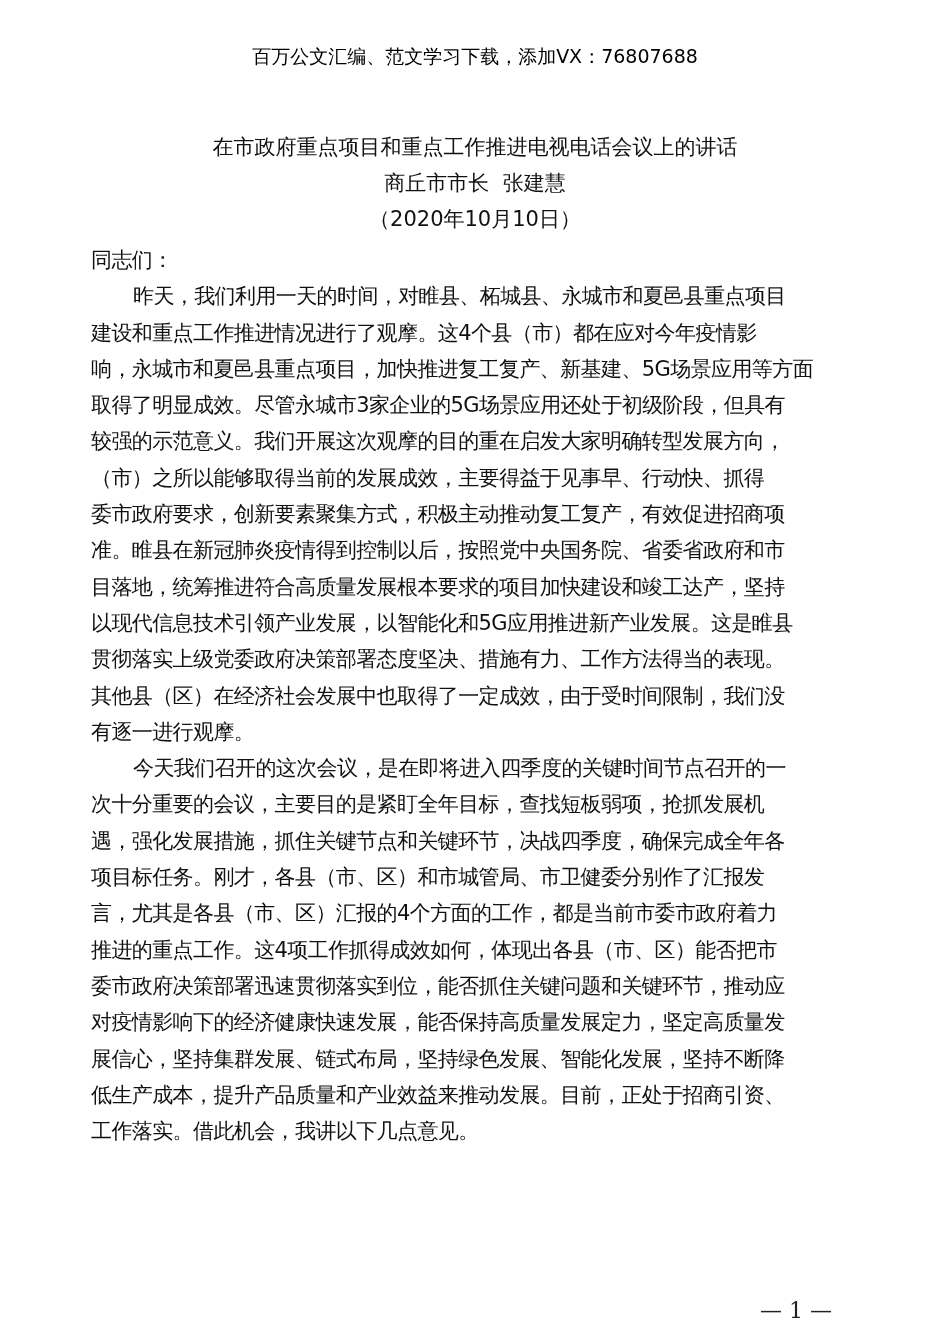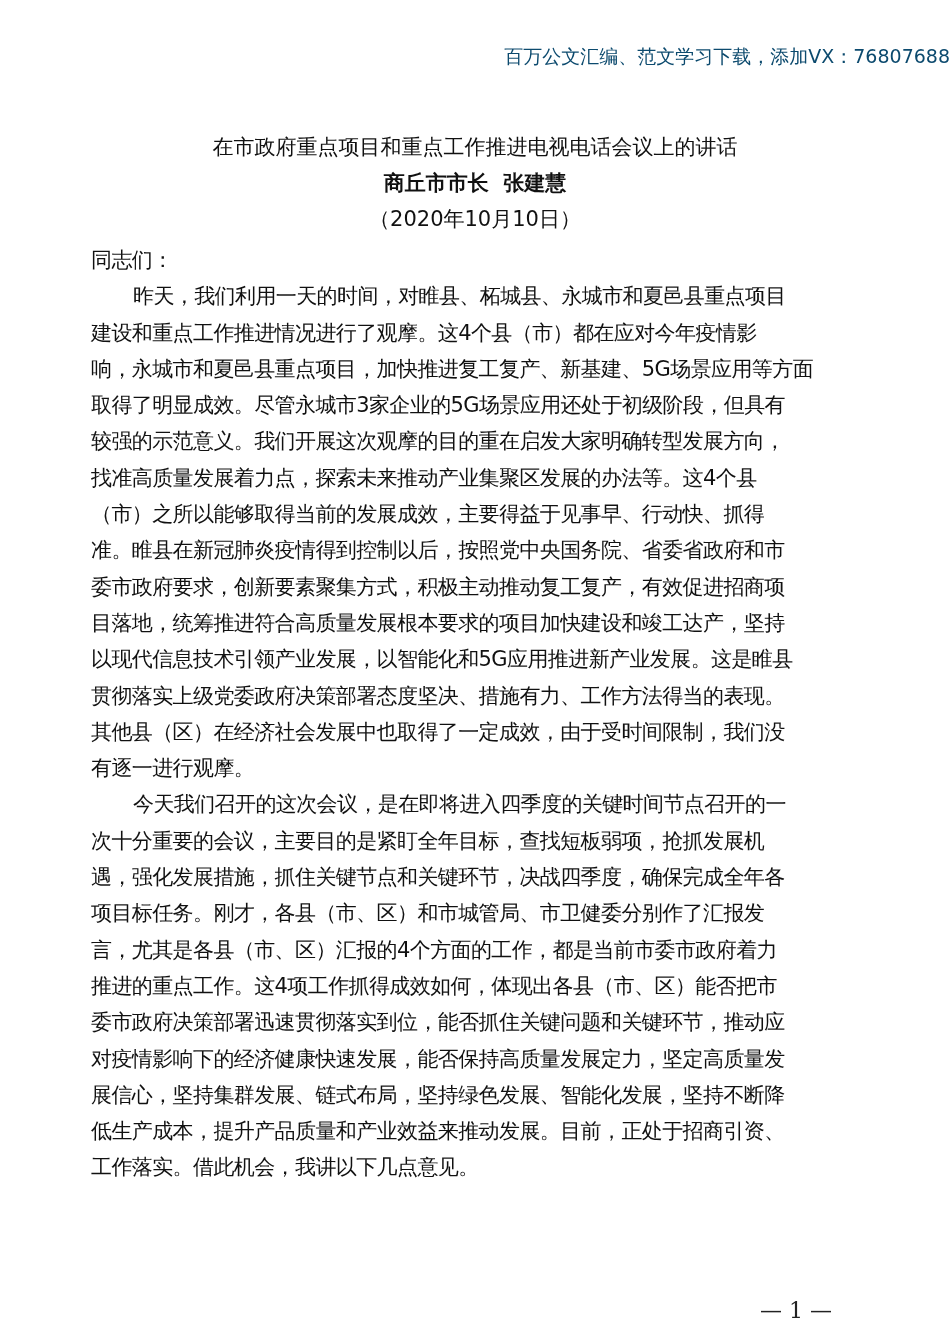--- a/index.html
+++ b/index.html
@@ -1,50 +1,49 @@
 <!DOCTYPE html>
 <html><head>
   <meta charset="utf-8">
   <style>
     html, body { margin: 0; padding: 0; background: #ffffff; }
     body { width: 950px; height: 1344px; position: relative; overflow: hidden;
            font-family: "DejaVu Sans", "Liberation Sans", sans-serif; color: #111111; }
-    .watermark { position: absolute; top: 44px; left: 0; width: 950px; text-align: right;
-                 font-size: 19px; color: #0c4a6e; letter-spacing: 0px; }
+    .watermark { position: absolute; top: 44px; left: 0; width: 950px; text-align: center;
+                 font-size: 19px; color: #000000; letter-spacing: 0px; }
     .title-block { position: absolute; top: 97px; left: 0; width: 950px; text-align: center; margin-top: 32px; }
     .title-line { font-size: 21px; line-height: 36px; height: 36px; white-space: nowrap; }
     .body { position: absolute; top: 242px; left: 91px; width: 770px; }
     .line { font-size: 21px; line-height: 36.3px; height: 36.3px; white-space: nowrap;
             letter-spacing: -0.6px; }
     .indent { padding-left: 42px; }
     .page-num { position: absolute; top: 1298px; left: 760px; font-family: "DejaVu Serif", "Liberation Serif", serif;
                 font-size: 22px; color: #222222; white-space: nowrap; }
   </style>
 </head>
 <body>
 
 <div class="watermark">百万公文汇编、范文学习下载，添加VX：76807688</div>
 
 <div class="title-block">
   <div class="title-line">在市政府重点项目和重点工作推进电视电话会议上的讲话</div>
-  <div class="title-line" style="white-space:pre;font-weight:bold;">商丘市市长  张建慧</div>
+  <div class="title-line" style="white-space:pre;">商丘市市长  张建慧</div>
   <div class="title-line">（2020年10月10日）</div>
 </div>
 
 <div class="body">
   <div class="line">同志们：</div>
   <div class="line indent">昨天，我们利用一天的时间，对睢县、柘城县、永城市和夏邑县重点项目</div>
   <div class="line">建设和重点工作推进情况进行了观摩。这4个县（市）都在应对今年疫情影</div>
   <div class="line">响，永城市和夏邑县重点项目，加快推进复工复产、新基建、5G场景应用等方面</div>
   <div class="line">取得了明显成效。尽管永城市3家企业的5G场景应用还处于初级阶段，但具有</div>
   <div class="line">较强的示范意义。我们开展这次观摩的目的重在启发大家明确转型发展方向，</div>
-  <div class="line">找准高质量发展着力点，探索未来推动产业集聚区发展的办法等。这4个县</div>
   <div class="line">（市）之所以能够取得当前的发展成效，主要得益于见事早、行动快、抓得</div>
+  <div class="line">委市政府要求，创新要素聚集方式，积极主动推动复工复产，有效促进招商项</div>
   <div class="line">准。睢县在新冠肺炎疫情得到控制以后，按照党中央国务院、省委省政府和市</div>
-  <div class="line">委市政府要求，创新要素聚集方式，积极主动推动复工复产，有效促进招商项</div>
   <div class="line">目落地，统筹推进符合高质量发展根本要求的项目加快建设和竣工达产，坚持</div>
   <div class="line">以现代信息技术引领产业发展，以智能化和5G应用推进新产业发展。这是睢县</div>
   <div class="line">贯彻落实上级党委政府决策部署态度坚决、措施有力、工作方法得当的表现。</div>
   <div class="line">其他县（区）在经济社会发展中也取得了一定成效，由于受时间限制，我们没</div>
   <div class="line">有逐一进行观摩。</div>
   <div class="line indent">今天我们召开的这次会议，是在即将进入四季度的关键时间节点召开的一</div>
   <div class="line">次十分重要的会议，主要目的是紧盯全年目标，查找短板弱项，抢抓发展机</div>
   <div class="line">遇，强化发展措施，抓住关键节点和关键环节，决战四季度，确保完成全年各</div>
   <div class="line">项目标任务。刚才，各县（市、区）和市城管局、市卫健委分别作了汇报发</div>
   <div class="line">言，尤其是各县（市、区）汇报的4个方面的工作，都是当前市委市政府着力</div>

